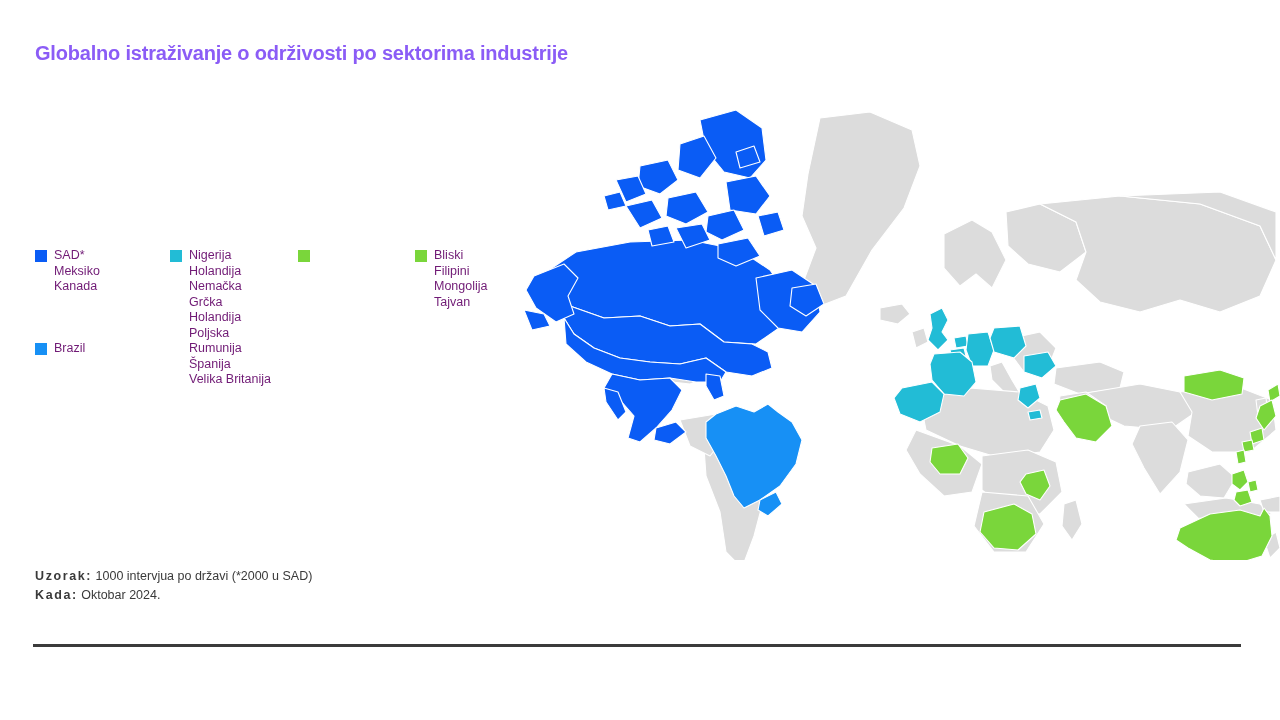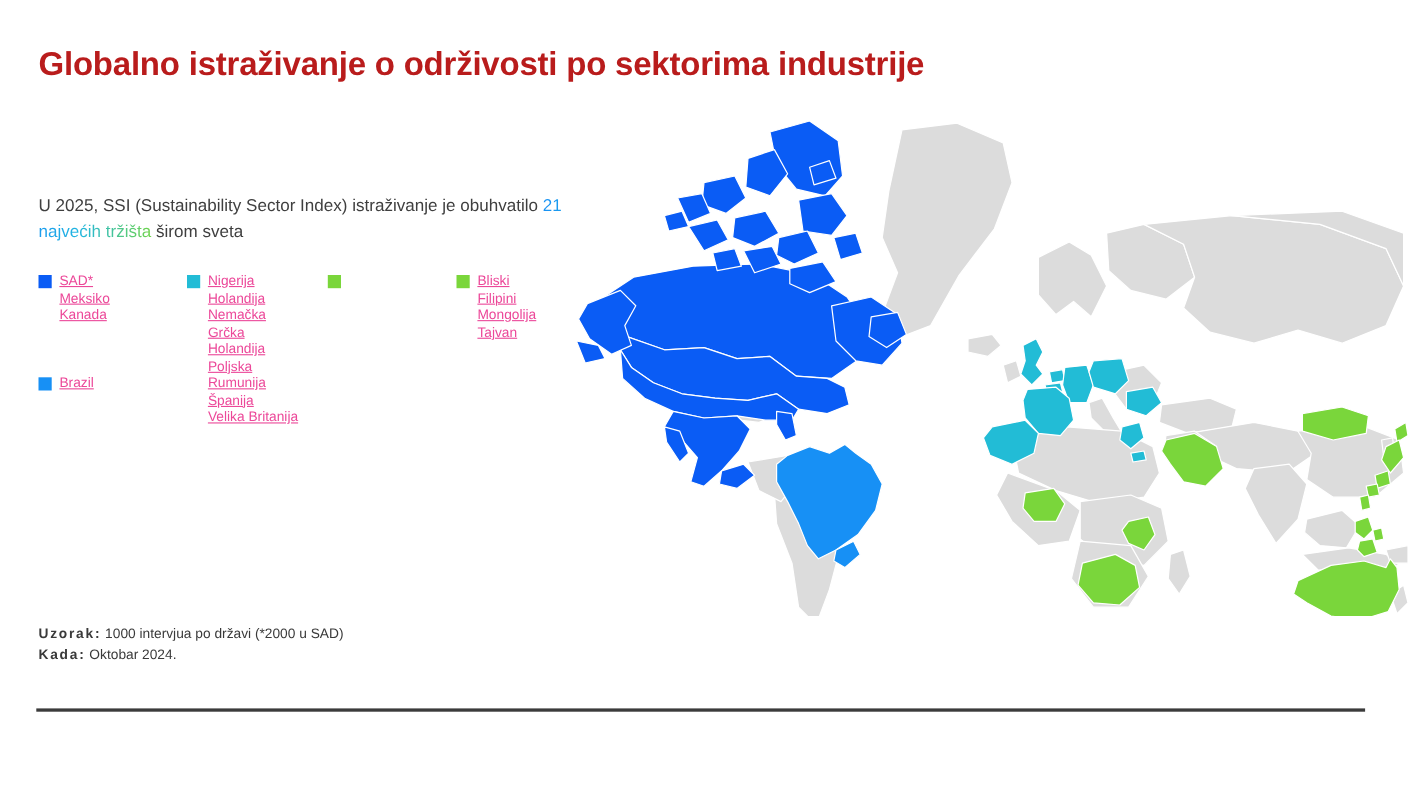--- a/index.html
+++ b/index.html
@@ -7,21 +7,21 @@
     width: 1280px; height: 720px;
     background: #ffffff;
     font-family: "Liberation Sans", sans-serif;
     overflow: hidden;
   }
   .page { position: relative; width: 1280px; height: 720px; }
 
   
   .title {
     position: absolute; left: 35px; top: 42px;
-    font-size: 30px; font-weight: bold; color: #b91c1c;
+    font-size: 20px; font-weight: bold; color: #8b5cf6;
     letter-spacing: -0.2px; white-space: nowrap;
   }
 
   
   .subtitle {
     position: absolute; left: 35px; top: 176px;
     width: 520px;
     font-size: 15.5px; color: #3f3f3f; line-height: 23px;
   }
   .hl {
@@ -41,21 +41,21 @@
 
   .legrow { display: flex; align-items: flex-start; }
   .sw {
     width: 12px; height: 12px; flex: 0 0 12px;
     margin-top: 2px; margin-right: 7px;
   }
   .sw.blue   { background: #0a5cf5; }
   .sw.blue2  { background: #1790f5; }
   .sw.cyan   { background: #22bcd6; }
   .sw.green  { background: #7ad63b; }
-  .names { font-size: 12.5px; line-height: 15.5px; color: #ec4899; text-decoration: underline; }
+  .names { font-size: 12.5px; line-height: 15.5px; color: #701a75; }
   .names div { white-space: nowrap; }
 
   
   .map { position: absolute; left: 520px; top: 100px; width: 760px; height: 460px; }
   .map svg { width: 100%; height: 100%; display: block; }
 
   
   .notes { position: absolute; left: 35px; top: 567px; font-size: 12.5px; color: #3a3a3a; line-height: 19px; }
   .notes .lbl { font-weight: bold; letter-spacing: 1.6px; }
   .notes div { white-space: nowrap; }
@@ -69,23 +69,20 @@
   }
   .logo .bar { width: 5px; height: 30px; background: #d4a017; margin-right: 0px; }
 </style>
 </head>
 <body>
 
 <div class="page">
 
   <div class="title">Globalno istraživanje o održivosti po sektorima industrije</div>
 
-  <div class="subtitle">
-    <span>U 2025, SSI (Sustainability Sector Index) istraživanje  je obuhvatilo </span><span class="hl">21 najvećih tržišta</span><span> širom sveta</span>
-  </div>
 
   <div class="legend">
 
     <div class="legcol c1">
       <div class="legrow">
         <span class="sw blue"></span>
         <div class="names">
           <div>SAD*</div>
           <div>Meksiko</div>
           <div>Kanada</div>

